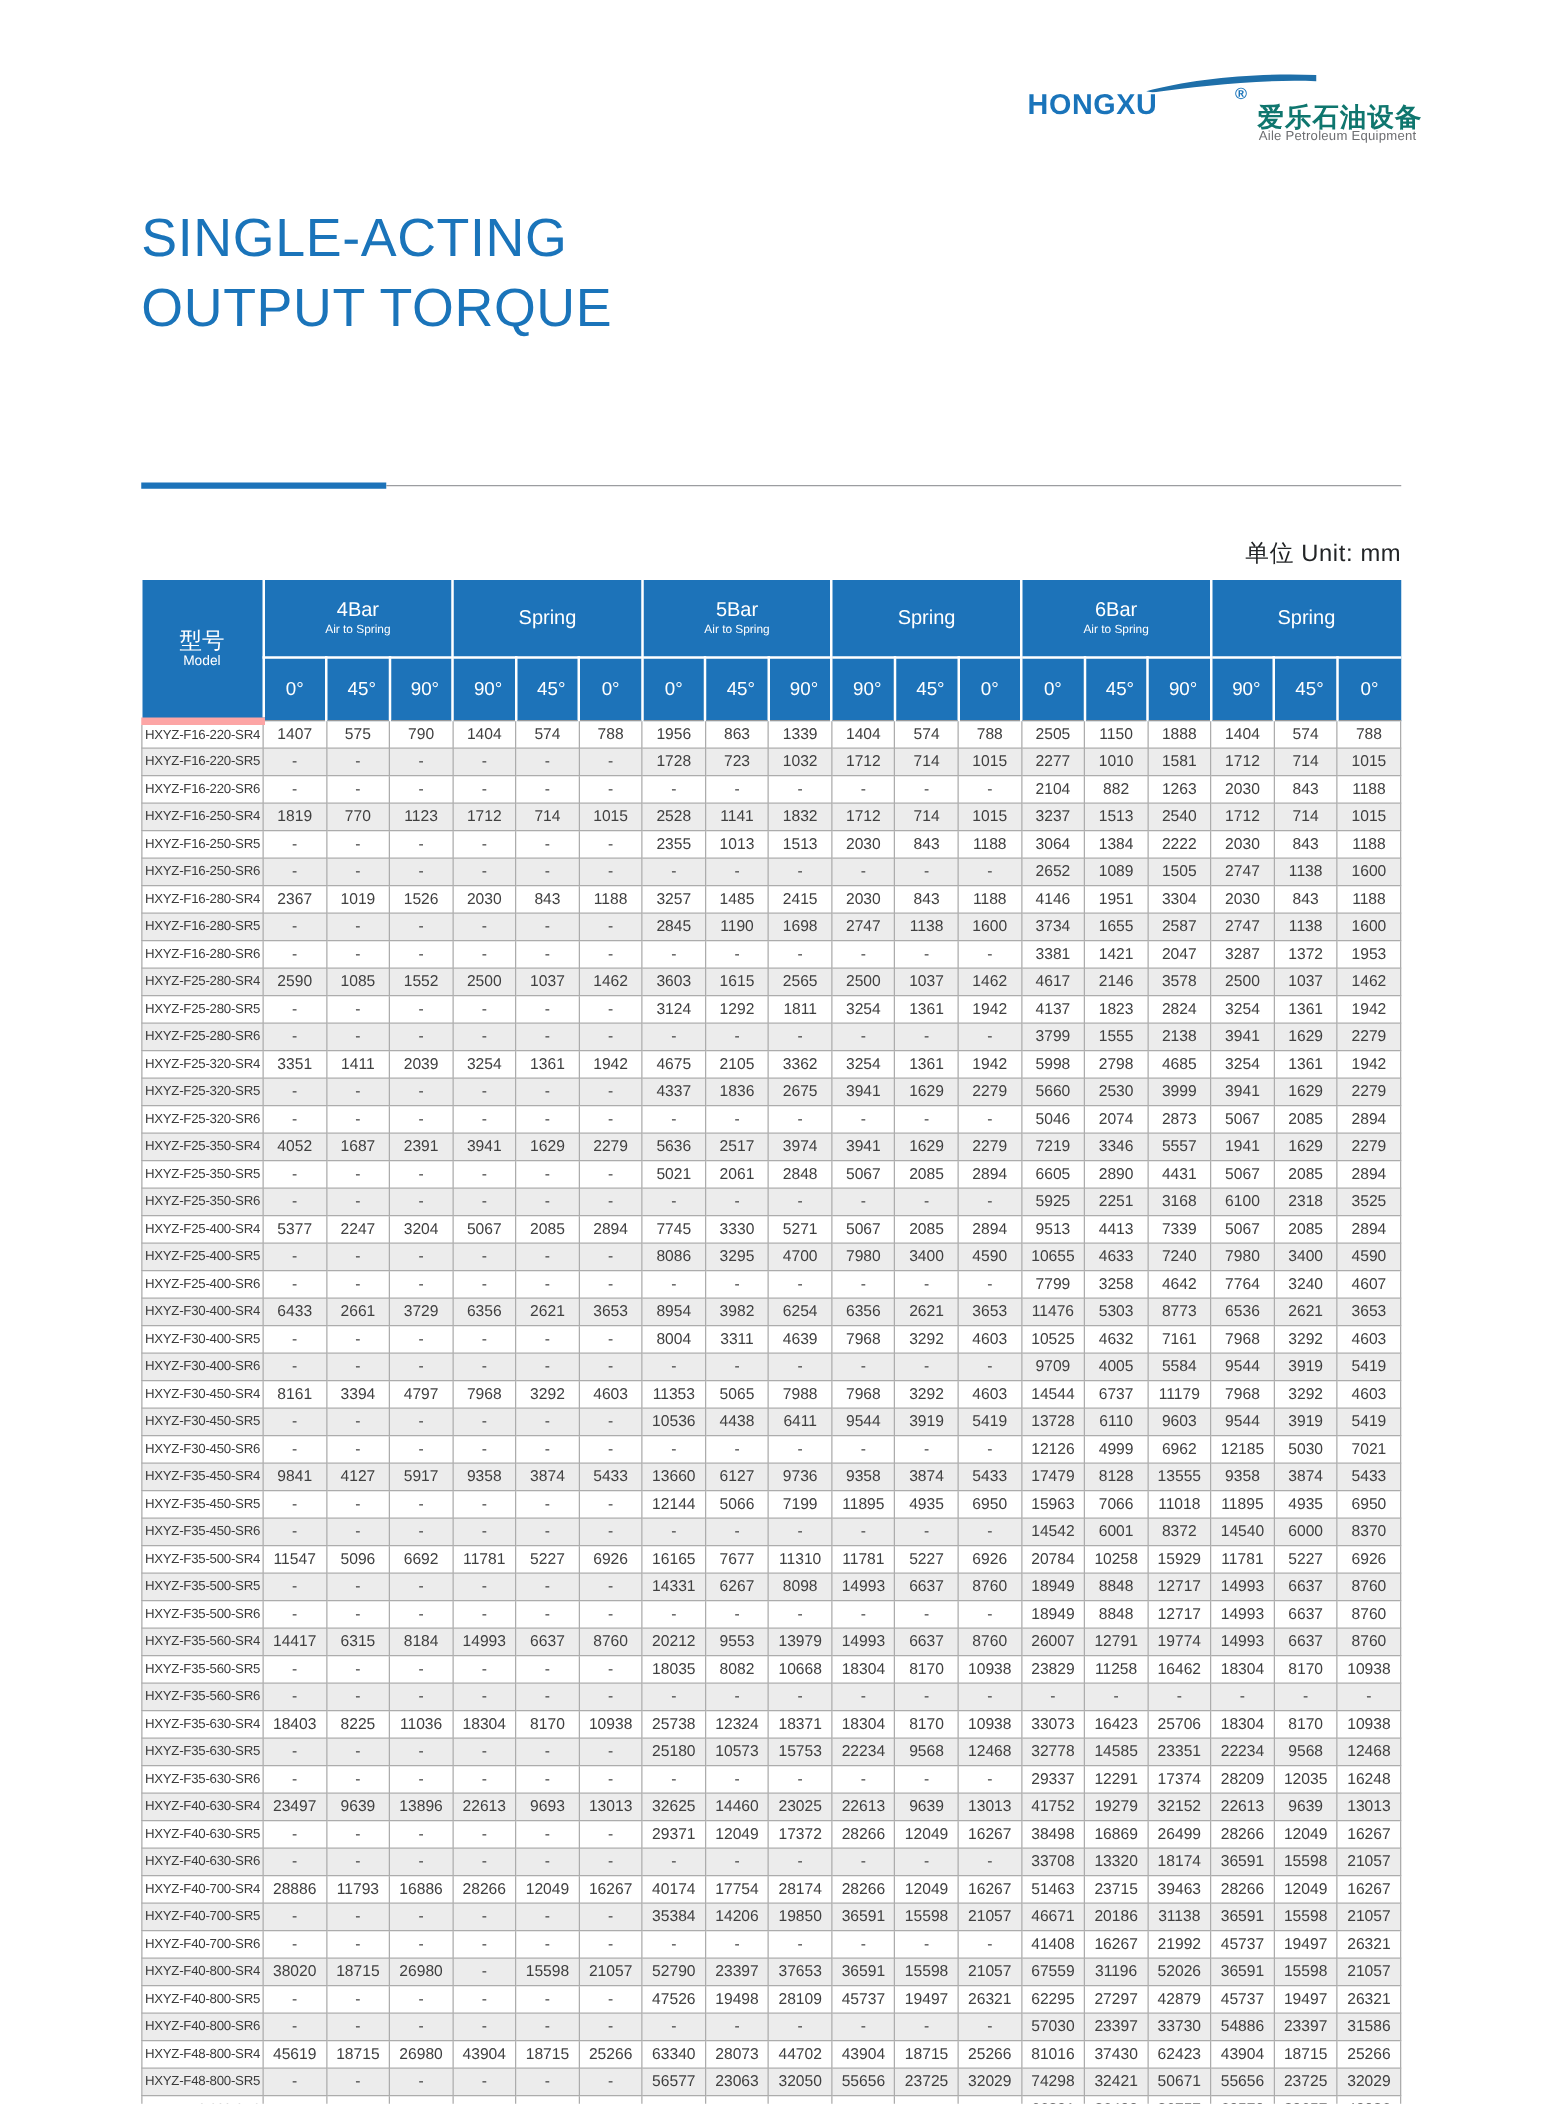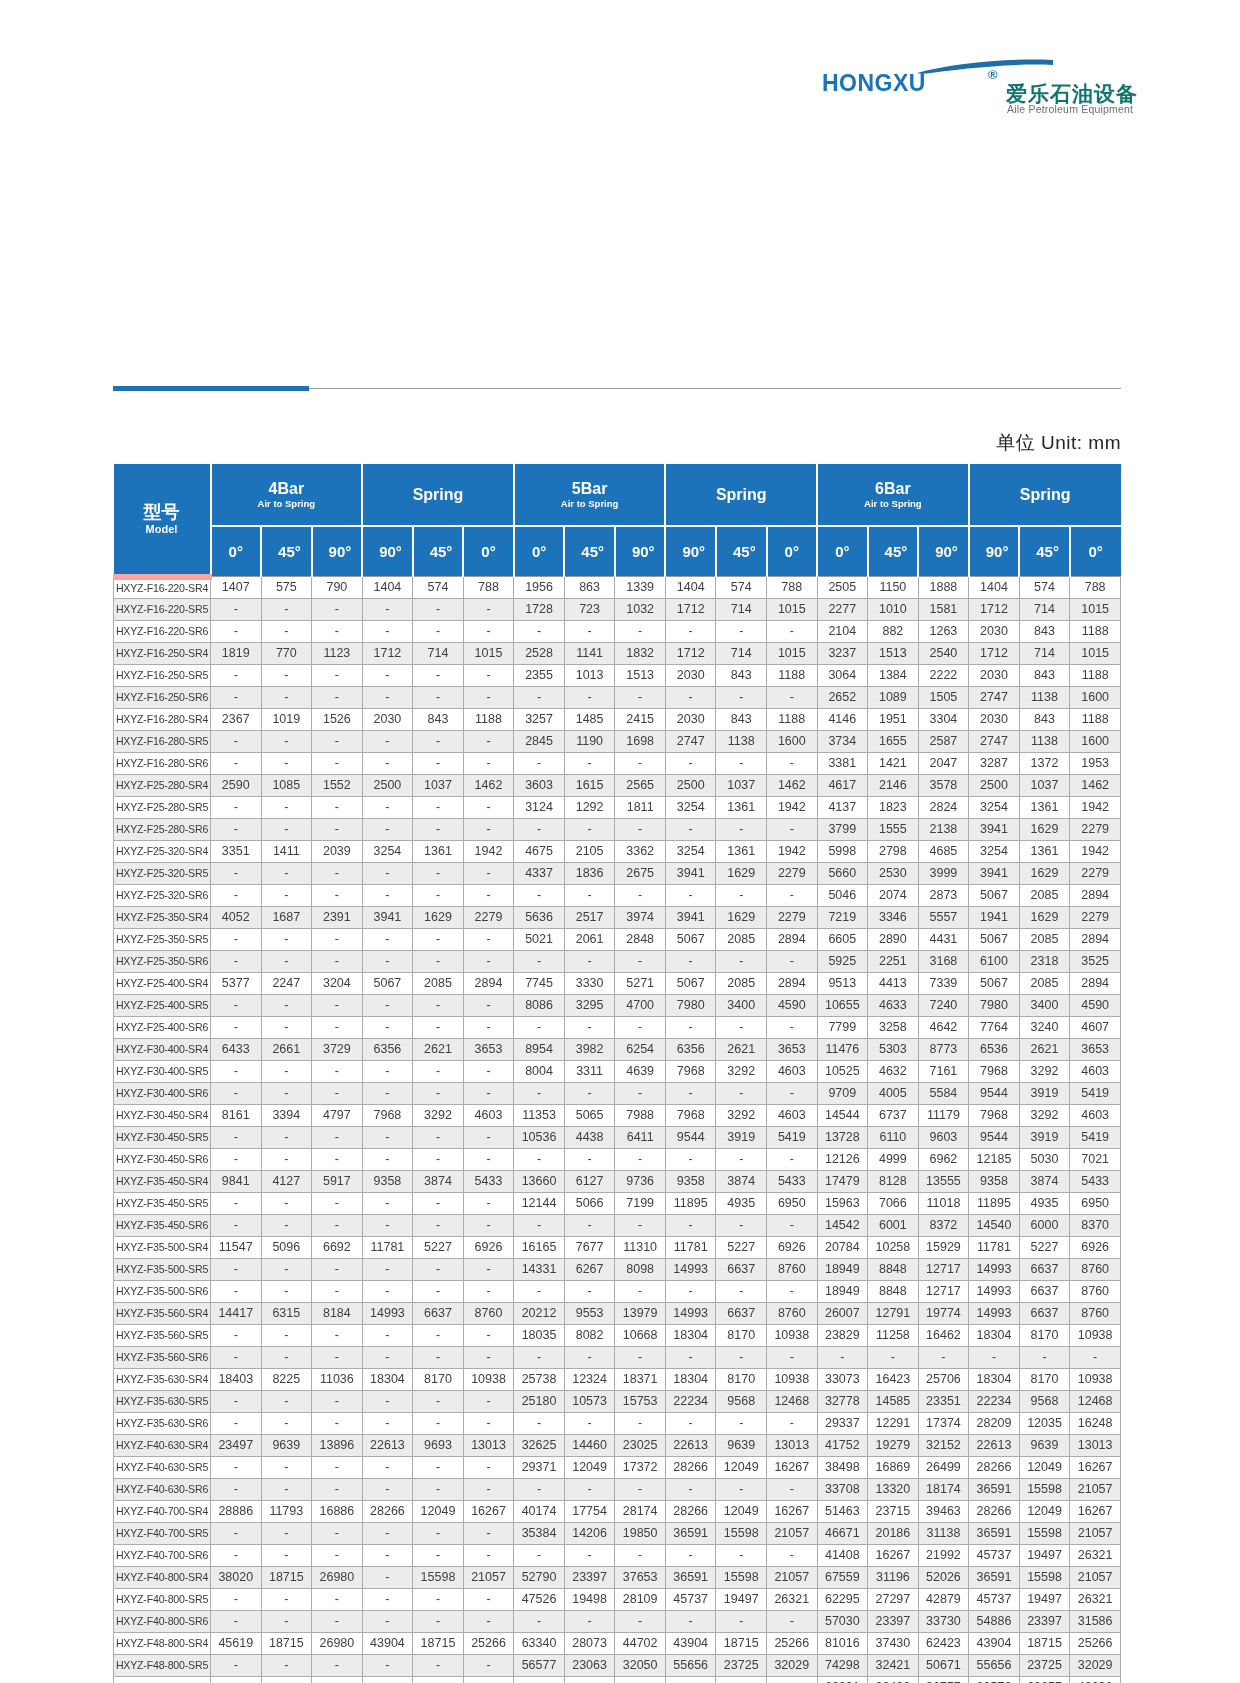--- a/index.html
+++ b/index.html
@@ -30,21 +30,21 @@
   .divider .blue{position:absolute;left:0;top:0;width:196px;height:5px;background:#1d73b9;}
   .divider .grey{position:absolute;left:196px;right:0;top:2px;height:1px;background:#9b9da0;}
 
   
   .unit-label{position:absolute;left:113px;top:430px;width:1008px;text-align:right;
     font-size:19px;color:#222426;letter-spacing:0.5px;}
 
   
   table.tq{position:absolute;left:113px;top:464px;width:1008px;border-collapse:collapse;
     table-layout:fixed;}
-  table.tq thead th{background:#1d73b9;color:#ffffff;font-weight:bold;
+  table.tq thead th{background:#1d73b9;color:#ffffff;font-weight:normal;
     border:2px solid #ffffff;padding:16px;vertical-align:middle;text-align:center;}
   table.tq thead tr:first-child th{border-top:none;}
   table.tq thead tr th:first-child{border-left:none;}
   table.tq thead tr th:last-child{border-right:none;}
   table.tq thead .model-th{border-left:none;border-bottom:6px solid #fca5a5;}
   .model-th .m1{font-size:18px;line-height:22px;}
   .model-th .m2{font-size:11px;line-height:13px;}
   tr.grp-row{height:41px;}
   .grp .g1{font-size:16px;line-height:18px;}
   .grp .g2{font-size:9.5px;line-height:11px;}
@@ -62,20 +62,22 @@
 
 <div class="logo-brand">HONGXU</div>
 <div class="logo-reg">®</div>
 <svg class="logo-swoosh" viewBox="0 0 140 16" preserveAspectRatio="none">
   <path d="M2 15 C 38 5, 92 0, 138 2 L 138 7 C 96 5, 44 11, 7 16 Z" fill="#1e6fa9"></path>
 </svg>
 <div class="logo-cn">爱乐石油设备</div>
 <div class="logo-en">Aile Petroleum Equipment</div>
 
 <div class="title-block">
+  <div class="title-en">SINGLE-ACTING</div>
+  <div class="title-en">OUTPUT TORQUE</div>
 </div>
 
 <div class="divider">
   <div class="blue"></div>
   <div class="grey"></div>
 </div>
 
 <div class="unit-label">单位 Unit: mm</div>
 
 <table class="tq">

